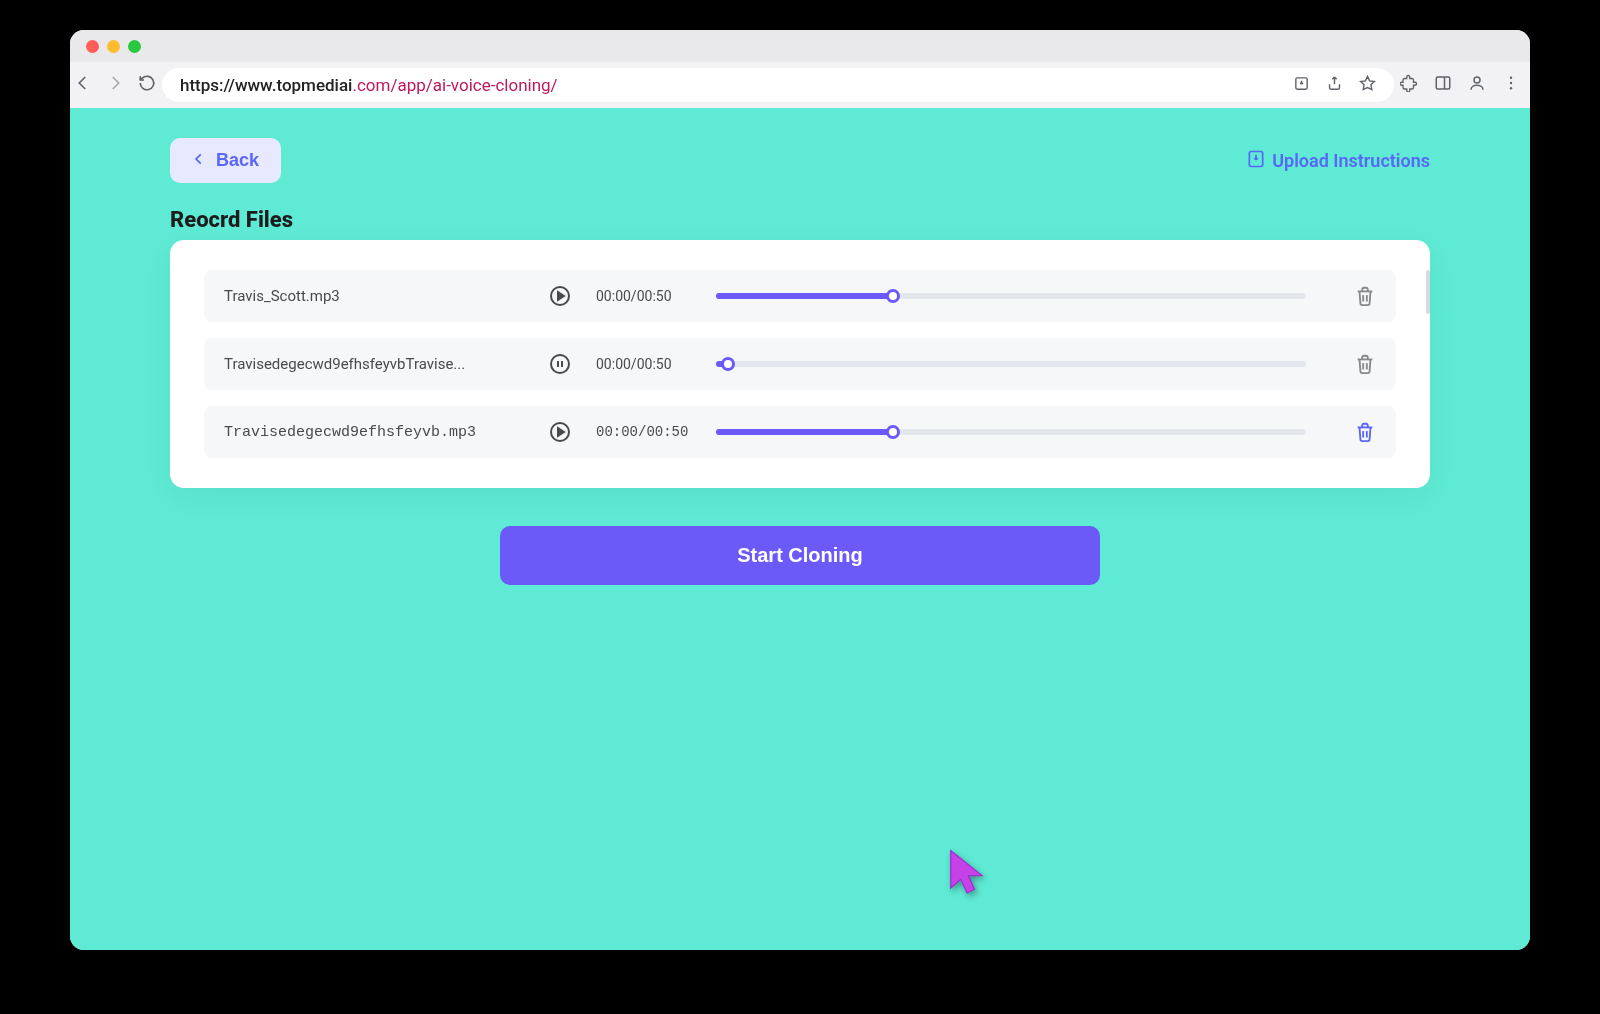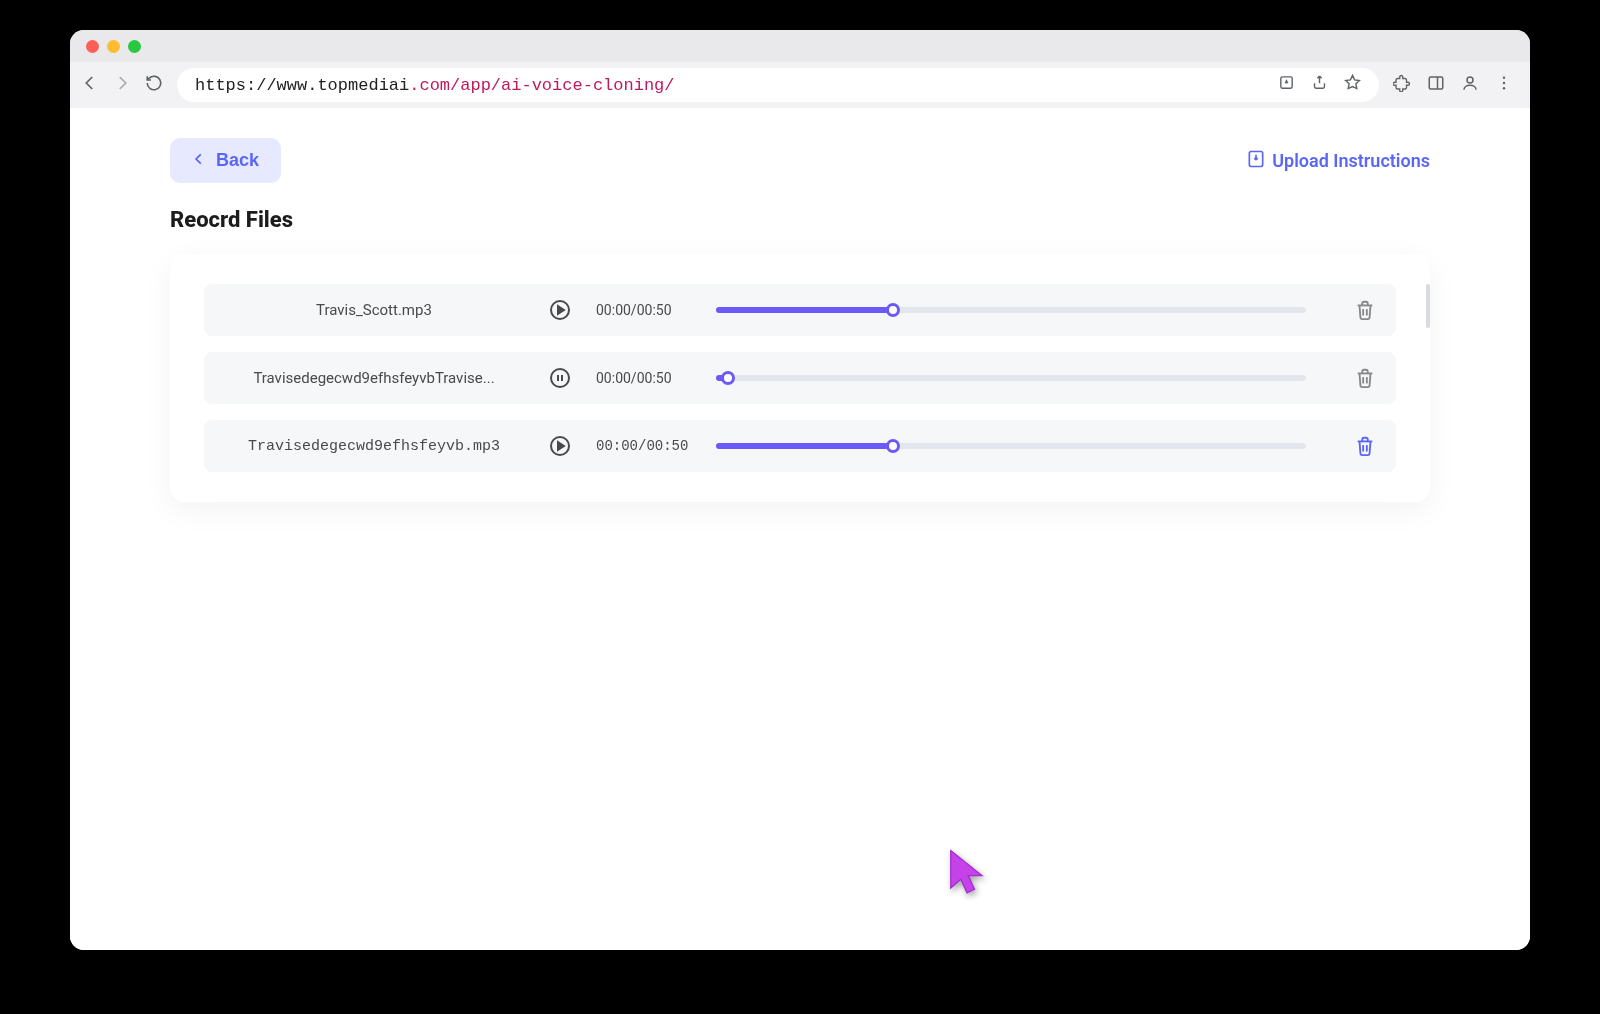--- a/index.html
+++ b/index.html
@@ -33,23 +33,22 @@
   .dot { width: 13px; height: 13px; border-radius: 50%; }
   .dot.red { background: #ff5f57; }
   .dot.yellow { background: #febc2e; }
   .dot.green { background: #28c840; }
 
   .toolbar {
     height: 46px;
     background: #f2f2f4;
     display: flex;
     align-items: center;
-    padding: 0 11px;
-    gap: 14px;
-    font-family: Liberation Mono, monospace;
+    padding: 0 4px;
+    gap: 6px;
   }
   .nav-icons { display: flex; gap: 14px; color: #5f6368; }
   .nav-icons svg { width: 18px; height: 18px; }
   .address-bar {
     flex: 1;
     height: 34px;
     background: #fff;
     border-radius: 17px;
     display: flex;
     align-items: center;
@@ -59,21 +58,21 @@
   }
   .url-dark { color: #222; font-weight: 500; }
   .url-light { color: #be185d; }
   .addr-icons { display:flex; gap:16px; align-items:center; margin-left:auto; color:#5f6368;}
   .addr-icons svg { width:17px; height:17px; }
 
   .right-tools { display:flex; gap:16px; align-items:center; color:#5f6368; padding-right:6px;}
   .right-tools svg { width:18px; height:18px; }
 
   .content {
-    background: #ffffff;
+    background: #5eead4;
     height: calc(100% - 78px);
     padding: 30px 100px 40px 100px;
     position: relative;
   }
 
   .top-row {
     display: flex;
     justify-content: space-between;
     align-items: center;
     margin-bottom: 24px;
@@ -128,21 +127,21 @@
     top:-6px; right:-4px;
     width:30px; height:8px;
     background:#e857e8;
     border-radius:3px 3px 0 0;
   }
   .upload-icon-box svg { width:24px; height:24px; color:#fff; }
 
   .dz-title { font-size: 22px; font-weight: 700; color: #5a67f6; margin-bottom: 10px; }
   .dz-sub { font-size: 15px; color: #4a4a4a; }
 
-  .section-title { font-size: 22px; font-weight: 800; color: #1c1c1c; margin-bottom: 22px; }
+  .section-title { font-size: 22px; font-weight: 800; color: #1c1c1c; margin-bottom: 8px; }
 
   .files-card {
     background: #fff;
     border-radius: 14px;
     padding: 30px 34px;
     box-shadow: 0 8px 30px rgba(0,0,0,0.05);
     position:relative;
     margin-bottom: 38px;
   }
   .file-row {
@@ -155,21 +154,20 @@
     margin-bottom: 16px;
   }
   .file-row:last-child { margin-bottom: 0; font-family: Liberation Mono, monospace; }
   .file-name {
     width: 300px;
     font-size: 15px;
     color: #4a4a4a;
     white-space: nowrap;
     overflow: hidden;
     text-overflow: ellipsis;
-    text-align: center;
   }
   .play-icon { width:24px; height:24px; color:#4a4a4a; cursor:pointer; flex-shrink:0; }
   .time-label { font-size: 14px; color:#4a4a4a; margin-right:6px; width:90px; }
   .track {
     flex: 1;
     height: 6px;
     background: #e4e6ee;
     border-radius: 3px;
     position: relative;
   }
@@ -364,20 +362,23 @@
                 <path d="M9 7V5a2 2 0 0 1 2-2h2a2 2 0 0 1 2 2v2"></path>
                 <path d="M6 7l1 13a2 2 0 0 0 2 2h6a2 2 0 0 0 2-2l1-13"></path>
                 <line x1="10" y1="11" x2="10" y2="18"></line>
                 <line x1="14" y1="11" x2="14" y2="18"></line>
               </svg></span>
           </div>
         </div>
       <div class="scroll-hint"></div>
     </div>
 
+    <button class="start-btn">
+      <span>Start Cloning</span>
+    </button>
 
     <div class="cursor-overlay">
       <svg viewBox="0 0 32 40">
           <path d="M3 2 L3 32 L11 25 L16 36 L22 33 L17 22 L28 22 Z" fill="#c442e8" stroke="#a22bd1" stroke-width="1"></path>
         </svg>
     </div>
 
   </div>
 </div>
 

